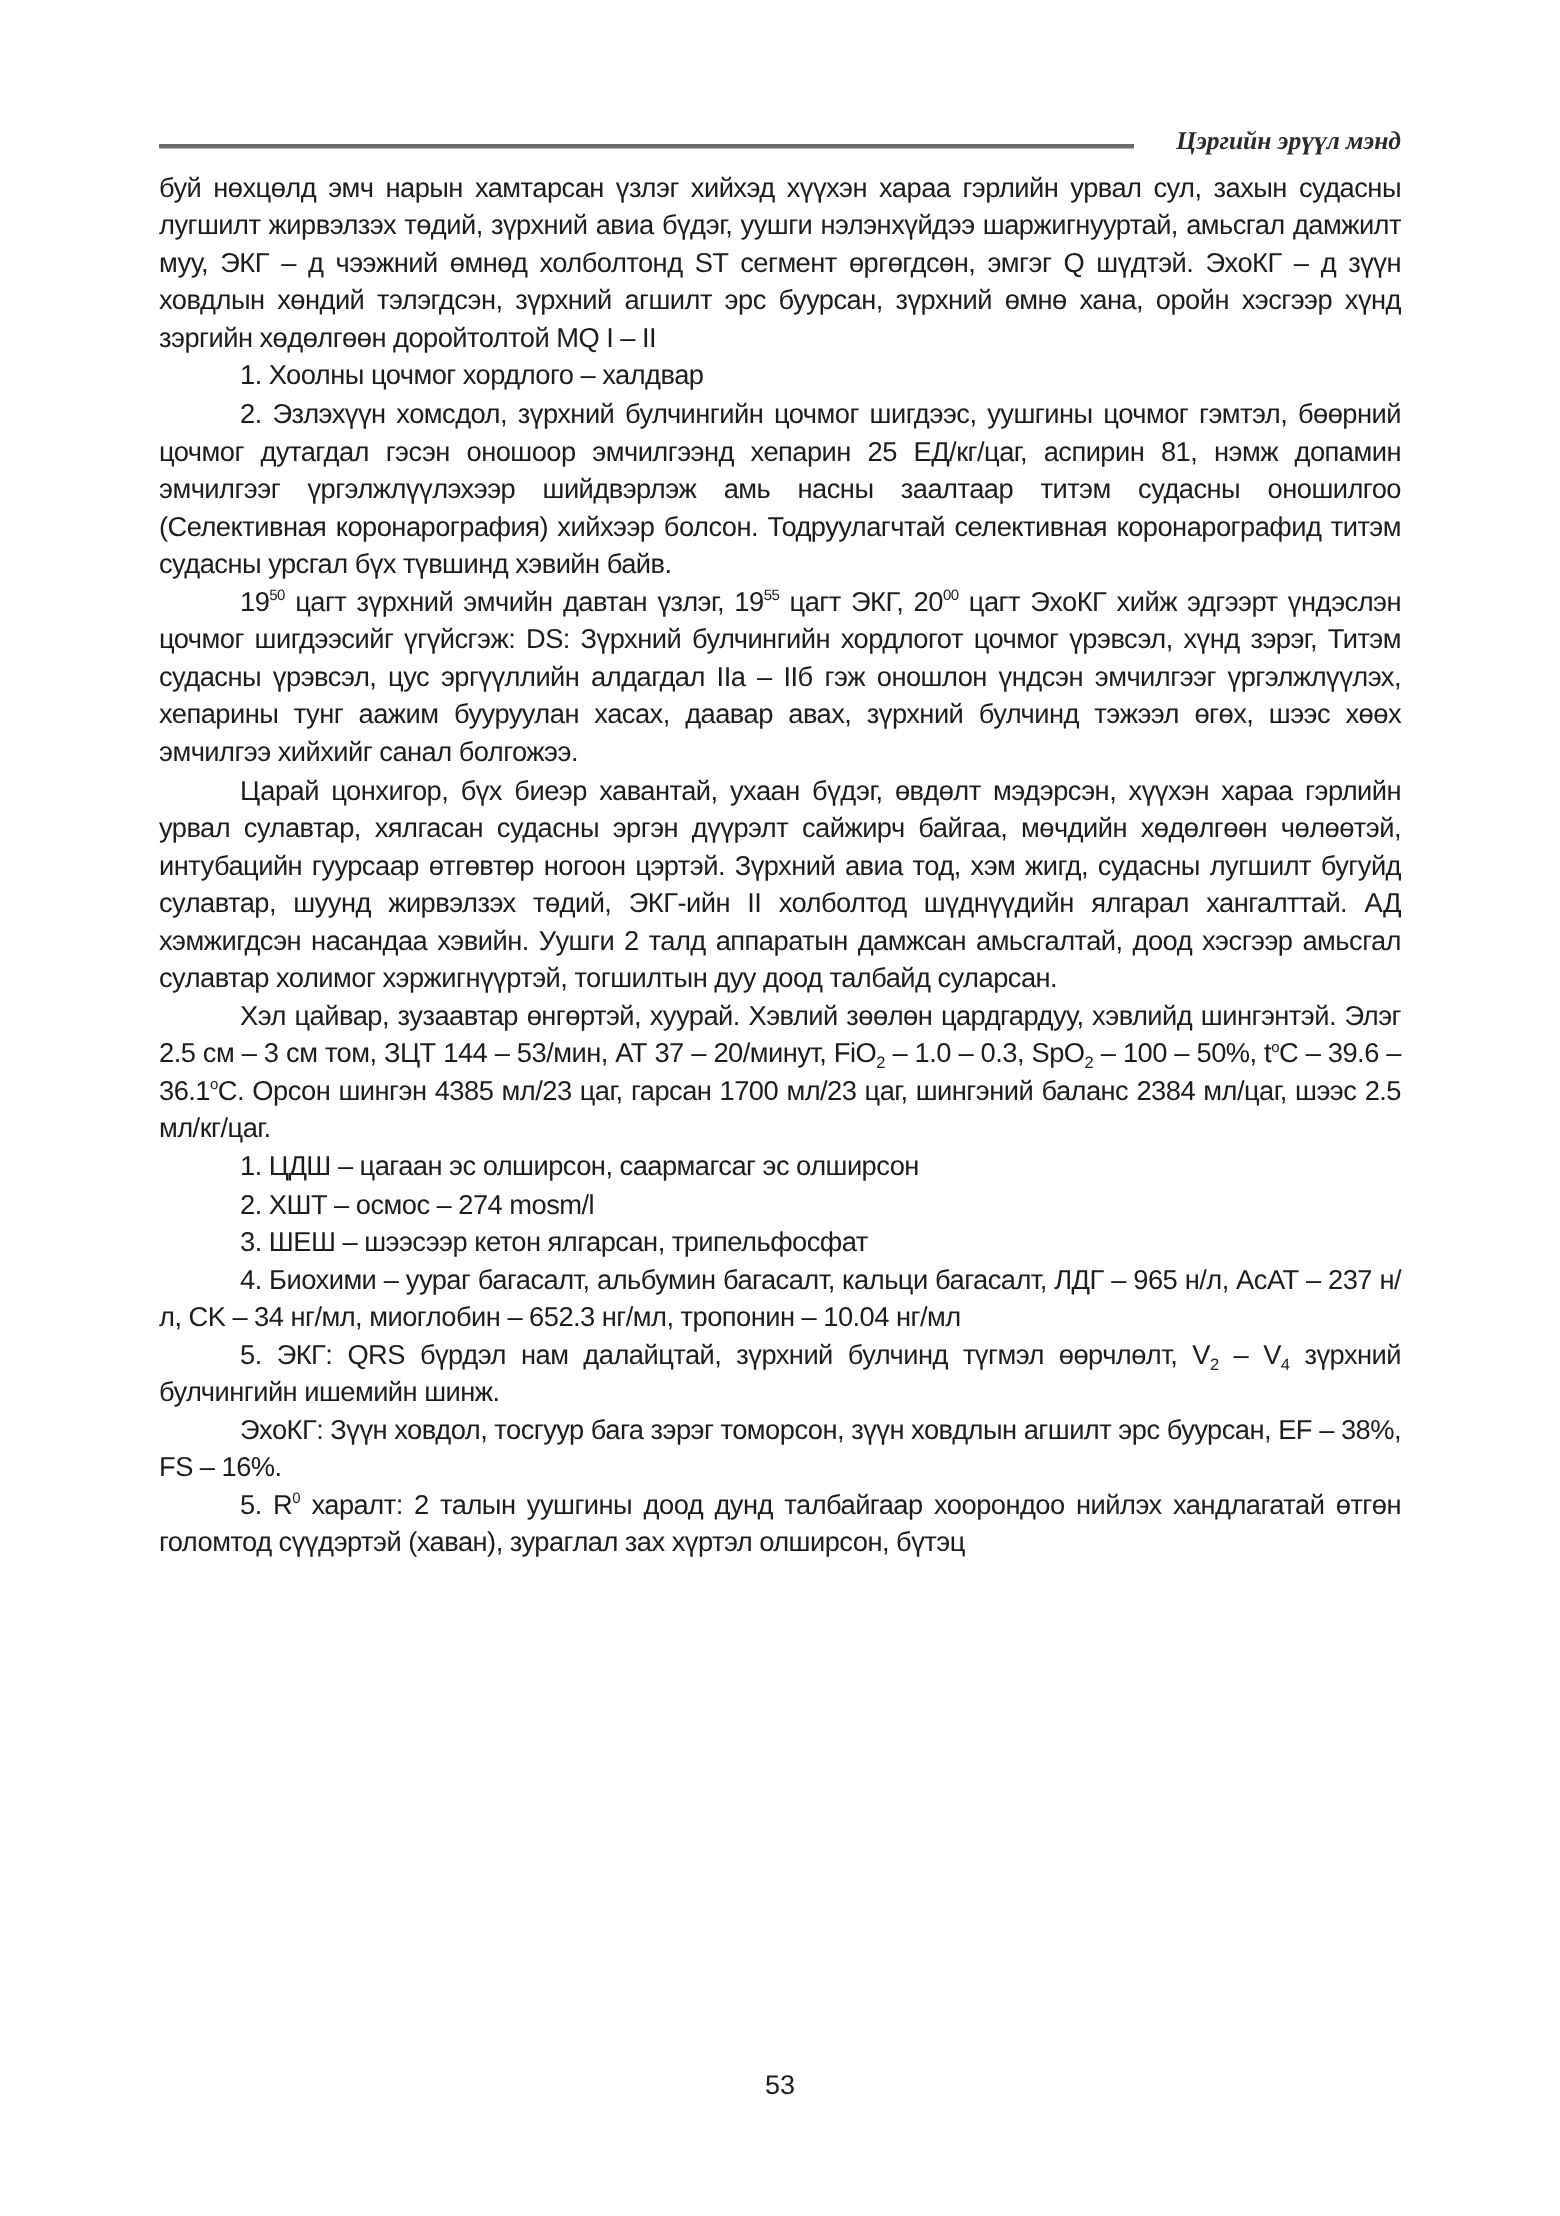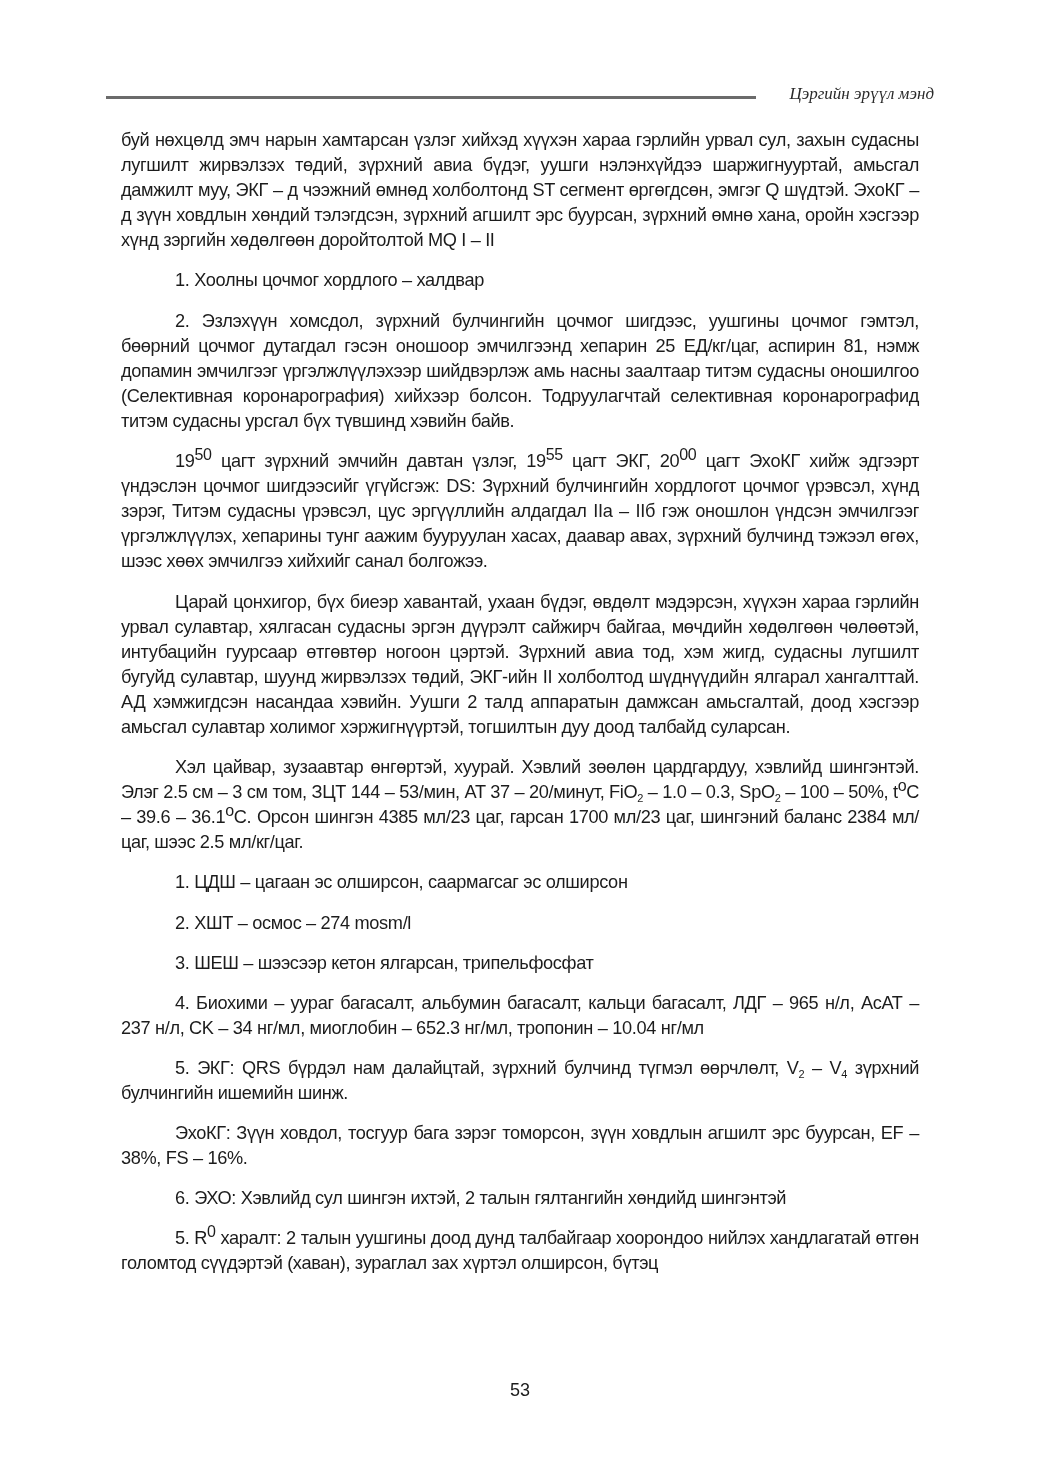--- a/index.html
+++ b/index.html
@@ -1,22 +1,22 @@
 <!DOCTYPE html>
 <html><head>
 <meta charset="utf-8">
 <style>
   html, body { margin:0; padding:0; background:#ffffff; }
   body { width:1040px; height:1477px; position:relative; overflow:hidden; }
   .header-rule { position:absolute; left:106px; top:96px; width:650px; height:3px; background:#6b6b6b; }
-  .header-title { position:absolute; right:106px; top:84px; font-family:"Liberation Serif", serif; font-style:italic; font-weight:normal; font-size:17px; color:#2a2a2a; }
+  .header-title { position:absolute; right:106px; top:84px; font-family:"Liberation Serif", serif; font-style:italic; font-weight:bold; font-size:17px; color:#2a2a2a; }
   .body-text { position:absolute; left:106px; top:113px; width:828px; font-family:"Liberation Sans", sans-serif; font-size:18.2px; line-height:25.1px; color:#1c1c1c; letter-spacing:-0.35px; }
-  .p { margin:15px; text-align:justify; }
+  .p { margin:0; text-align:justify; }
   .ind { text-indent:54px; }
-  sup { font-size:16px; line-height:0; vertical-align:7px; }
+  sup { font-size:10px; line-height:0; vertical-align:7px; }
   sub { font-size:11px; line-height:0; vertical-align:-4px; }
   .page-num { position:absolute; left:0; width:1040px; text-align:center; top:1380px; font-family:"Liberation Sans", sans-serif; font-size:18px; color:#1c1c1c; }
 </style>
 </head>
 <body>
 
 <div class="header-rule"></div>
 <div class="header-title">Цэргийн эрүүл мэнд</div>
 
 <div class="body-text" id="body-text">
@@ -25,17 +25,16 @@
     <p class="p ind"><span>2. Эзлэхүүн хомсдол, зүрхний булчингийн цочмог шигдээс, уушгины цочмог гэмтэл, бөөрний цочмог дутагдал гэсэн оношоор эмчилгээнд хепарин 25 ЕД/кг/цаг, аспирин 81, нэмж допамин эмчилгээг үргэлжлүүлэхээр шийдвэрлэж амь насны заалтаар титэм судасны оношилгоо (Селективная  коронарография) хийхээр болсон. Тодруулагчтай селективная  коронарографид титэм судасны урсгал бүх түвшинд хэвийн байв.</span></p>
     <p class="p ind"><span>19</span><sup>50</sup><span> цагт зүрхний эмчийн давтан үзлэг, 19</span><sup>55</sup><span> цагт ЭКГ, 20</span><sup>00</sup><span> цагт ЭхоКГ хийж эдгээрт үндэслэн цочмог шигдээсийг үгүйсгэж: DS: Зүрхний булчингийн хордлогот цочмог үрэвсэл, хүнд зэрэг, Титэм судасны үрэвсэл, цус эргүүллийн алдагдал IIа – IIб гэж оношлон үндсэн эмчилгээг үргэлжлүүлэх, хепарины тунг аажим бууруулан хасах, даавар авах, зүрхний булчинд тэжээл өгөх, шээс хөөх эмчилгээ хийхийг санал болгожээ.</span></p>
     <p class="p ind"><span>Царай цонхигор, бүх биеэр хавантай, ухаан бүдэг, өвдөлт мэдэрсэн, хүүхэн хараа гэрлийн урвал сулавтар, хялгасан судасны эргэн дүүрэлт сайжирч байгаа, мөчдийн хөдөлгөөн чөлөөтэй, интубацийн гуурсаар өтгөвтөр ногоон цэртэй. Зүрхний авиа тод, хэм жигд, судасны лугшилт бугуйд сулавтар, шуунд жирвэлзэх төдий, ЭКГ-ийн II холболтод шүднүүдийн ялгарал хангалттай. АД хэмжигдсэн насандаа хэвийн. Уушги 2 талд аппаратын дамжсан амьсгалтай, доод хэсгээр амьсгал сулавтар холимог хэржигнүүртэй, тогшилтын дуу доод талбайд суларсан.</span></p>
     <p class="p ind"><span>Хэл цайвар, зузаавтар өнгөртэй, хуурай. Хэвлий зөөлөн цардгардуу, хэвлийд шингэнтэй. Элэг 2.5 см – 3 см том, ЗЦТ 144 – 53/мин, АТ 37 – 20/минут, FiO</span><sub>2</sub><span> – 1.0 – 0.3, SpO</span><sub>2</sub><span> – 100 – 50%, t</span><sup>o</sup><span>C – 39.6 – 36.1</span><sup>o</sup><span>C. Орсон шингэн 4385 мл/23 цаг, гарсан 1700 мл/23 цаг, шингэний баланс 2384 мл/цаг, шээс 2.5 мл/кг/цаг.</span></p>
     <p class="p ind"><span>1. ЦДШ – цагаан эс олширсон, саармагсаг эс олширсон</span></p>
     <p class="p ind"><span>2. ХШТ – осмос – 274 mosm/l</span></p>
     <p class="p ind"><span>3. ШЕШ – шээсээр кетон ялгарсан, трипельфосфат</span></p>
     <p class="p ind"><span>4. Биохими – уураг багасалт, альбумин багасалт, кальци багасалт, ЛДГ – 965 н/л, АсАТ – 237 н/л, CK – 34 нг/мл, миоглобин – 652.3 нг/мл, тропонин – 10.04 нг/мл</span></p>
     <p class="p ind"><span>5. ЭКГ: QRS бүрдэл нам далайцтай, зүрхний булчинд түгмэл өөрчлөлт, V</span><sub>2</sub><span> – V</span><sub>4</sub><span> зүрхний булчингийн ишемийн шинж.</span></p>
     <p class="p ind"><span>ЭхоКГ: Зүүн ховдол, тосгуур бага зэрэг томорсон, зүүн ховдлын агшилт эрс буурсан,  EF – 38%, FS – 16%.</span></p>
-    <p class="p ind"><span>6. ЭХО: Хэвлийд сул шингэн ихтэй, 2 талын гялтангийн хөндийд шингэнтэй</span></p>
     <p class="p ind"><span>5. R</span><sup>0</sup><span> харалт: 2 талын уушгины доод дунд талбайгаар хоорондоо нийлэх хандлагатай өтгөн голомтод сүүдэртэй (хаван), зураглал зах хүртэл олширсон, бүтэц</span></p>
   </div>
 
 <div class="page-num">53</div>
 
 </body></html>

